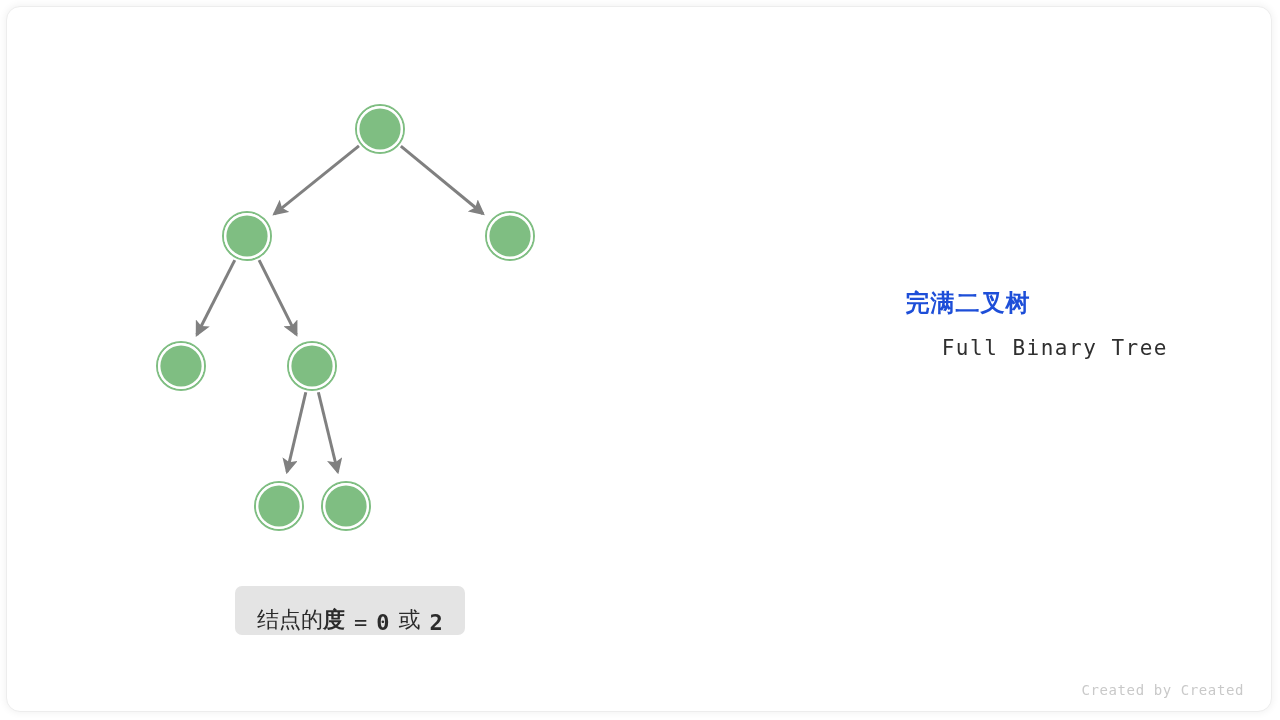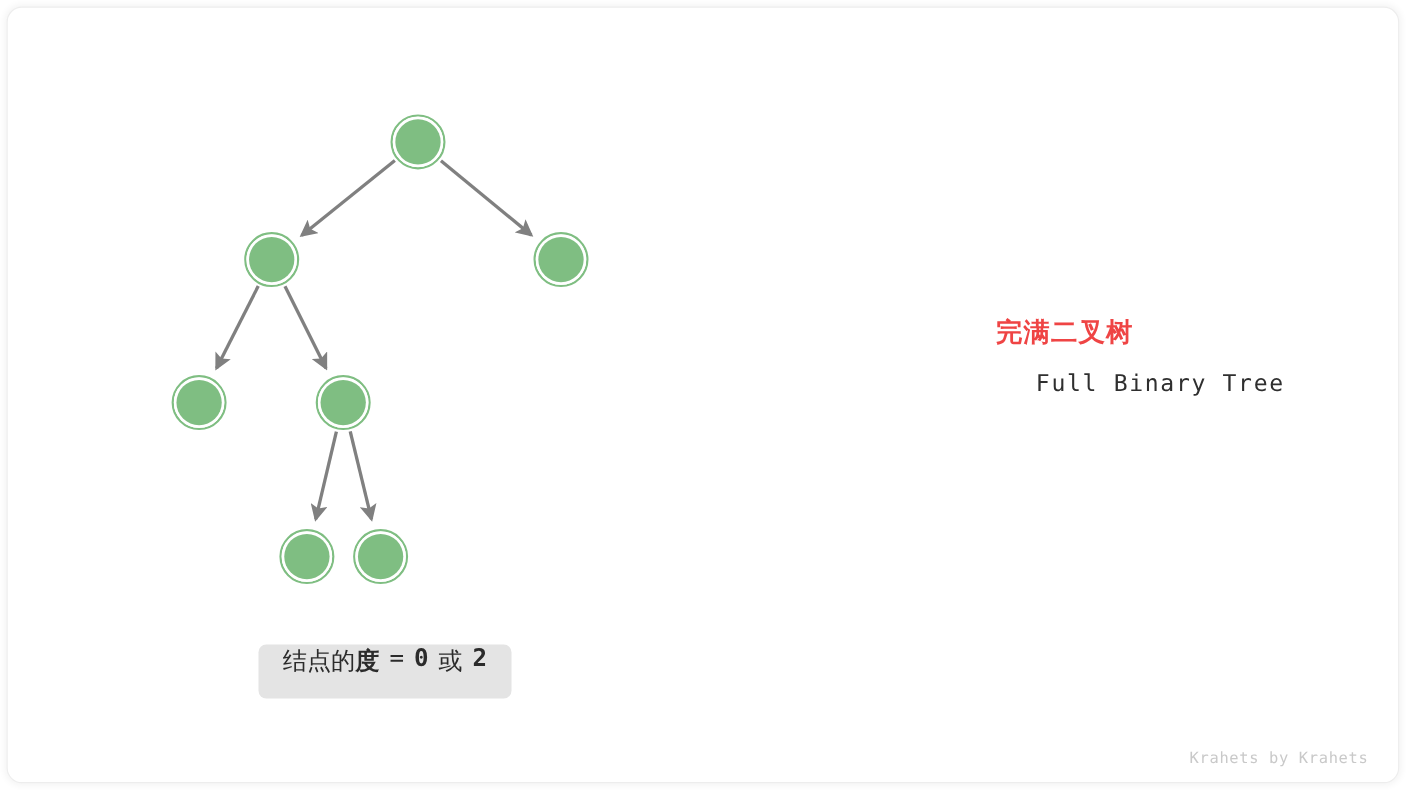--- a/index.html
+++ b/index.html
@@ -47,21 +47,21 @@
     position: absolute;
     left: 768px;
     top: 288px;
     width: 400px;
     text-align: center;
   }
   #caption .title {
     font-family: "Liberation Sans", sans-serif;
     font-size: 24px;
     font-weight: bold;
-    color: #ef4444;
+    color: #1d4ed8;
     letter-spacing: 1px;
     line-height: 30px;
   }
   #caption .subtitle {
     margin-top: 17px;
     font-family: "DejaVu Sans Mono", "Liberation Mono", monospace;
     font-size: 21px;
     font-weight: normal;
     color: #2f2f2f;
     letter-spacing: 1.5px;
@@ -69,21 +69,21 @@
     text-align: right;
   }
 
   
   #degree-label {
     position: absolute;
     left: 235px;
     top: 586px;
     height: 49px;
     display: flex;
-    align-items: flex-start;
+    align-items: flex-end;
     justify-content: center;
     padding: 0 22px;
     background: #e4e4e4;
     border-radius: 7px;
     box-sizing: border-box;
     font-family: "DejaVu Sans Mono", "Liberation Mono", monospace;
     font-size: 22px;
     color: #2b2b2b;
     white-space: nowrap;
   }
@@ -174,15 +174,15 @@
       <span class="sp"></span>
       <span class="t">=</span>
       <span class="sp"></span>
       <span class="b">0</span>
       <span class="sp"></span>
       <span class="t">或</span>
       <span class="sp"></span>
       <span class="b">2</span>
   </div>
 
-  <div id="credit">Krahets by Krahets</div>
+  <div id="credit">Created by Created</div>
 
 </div>
 
 </body></html>

